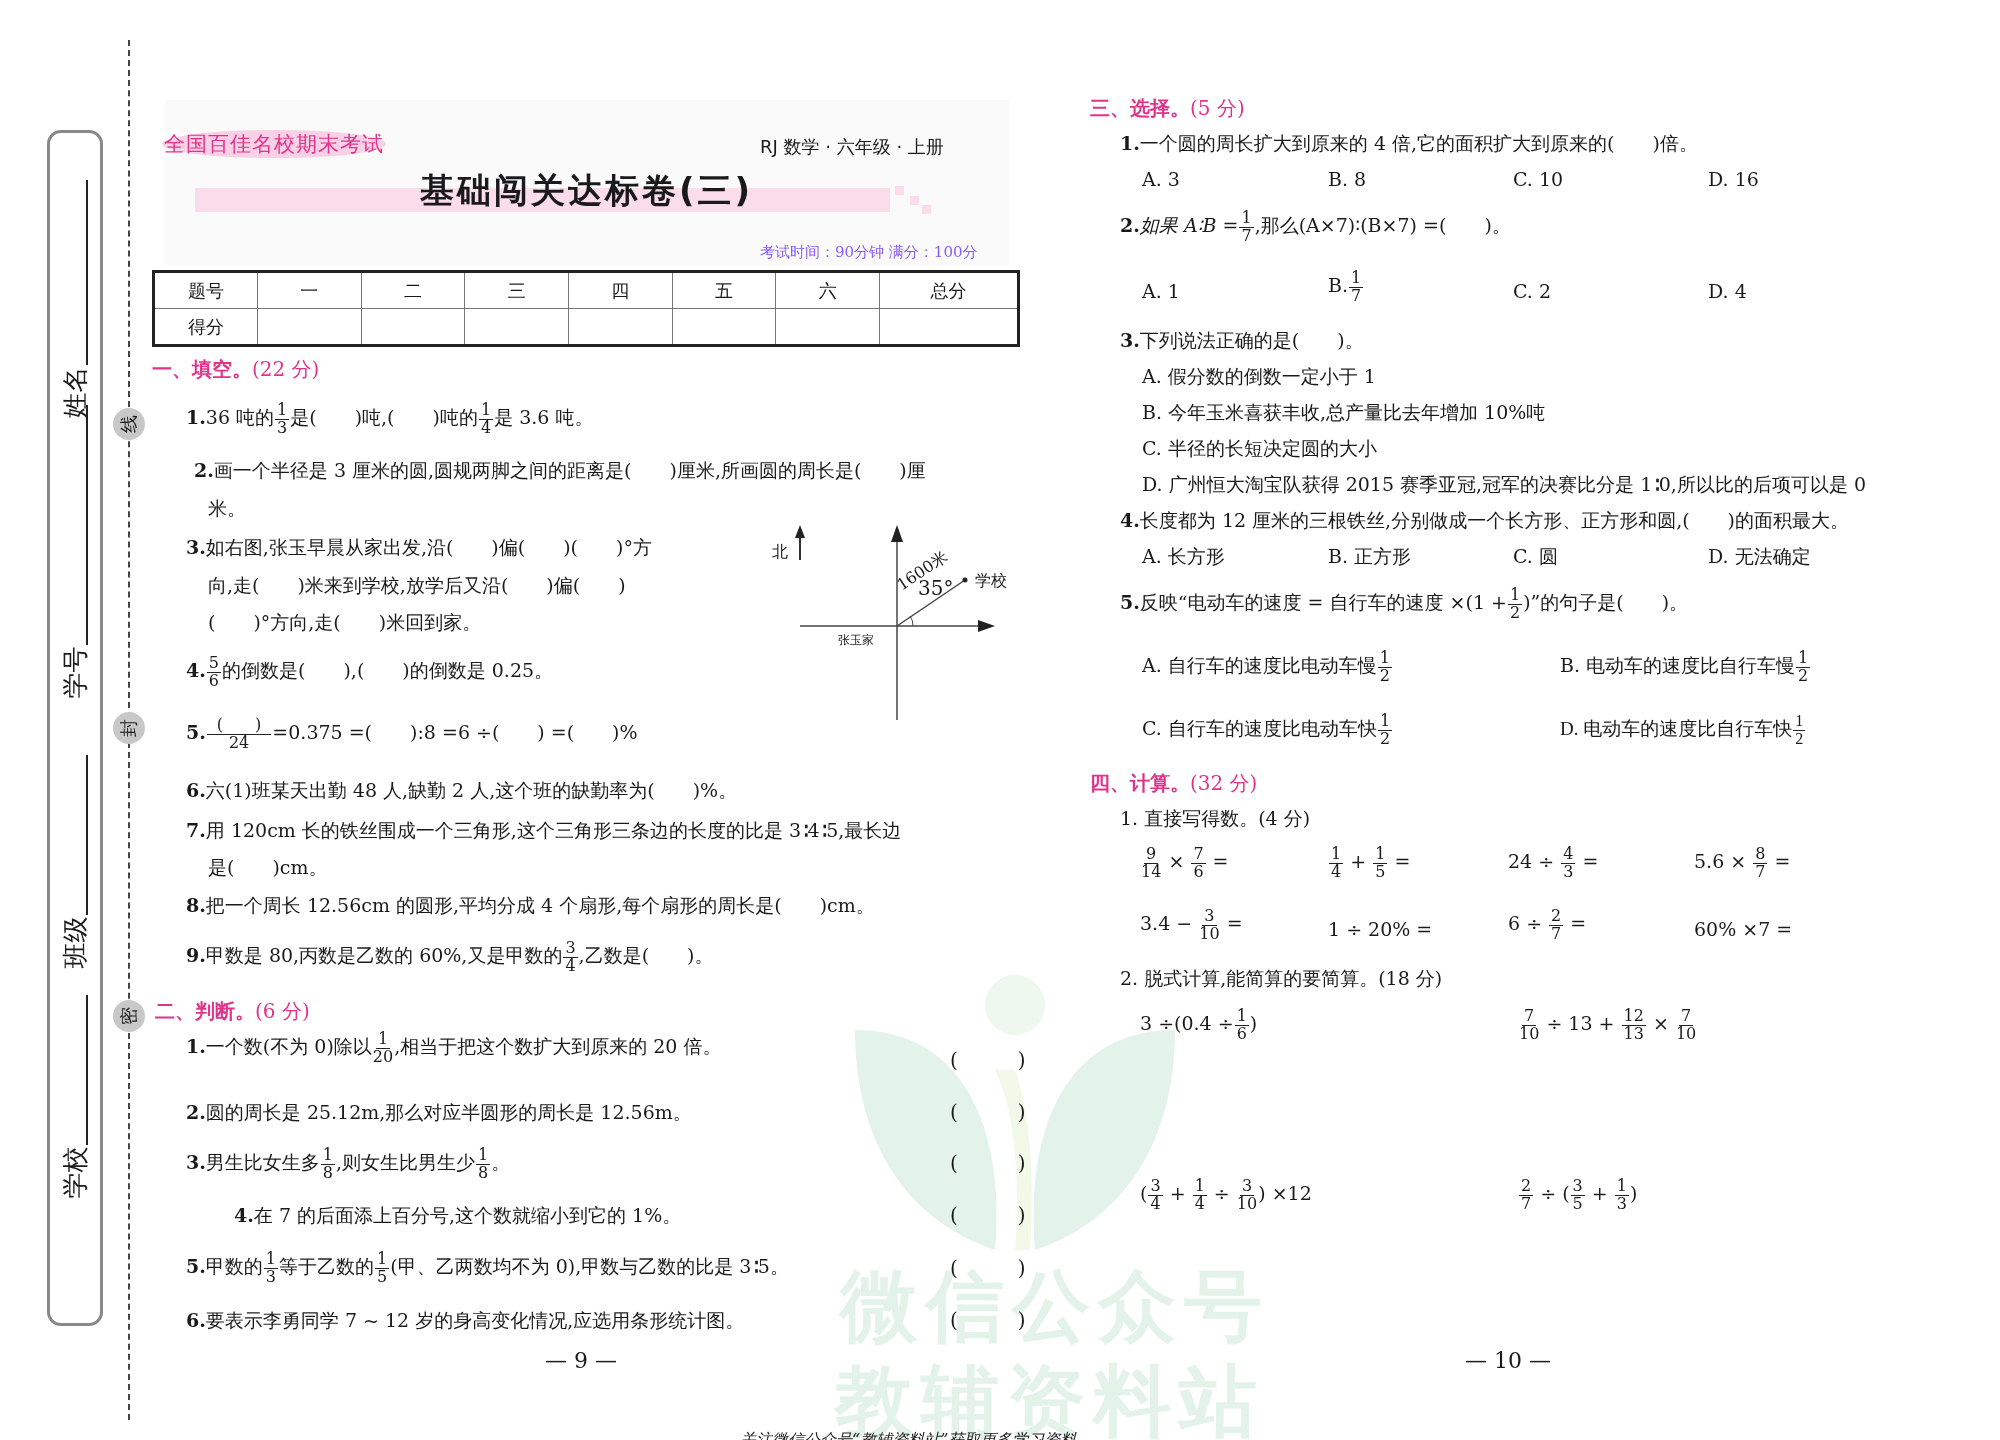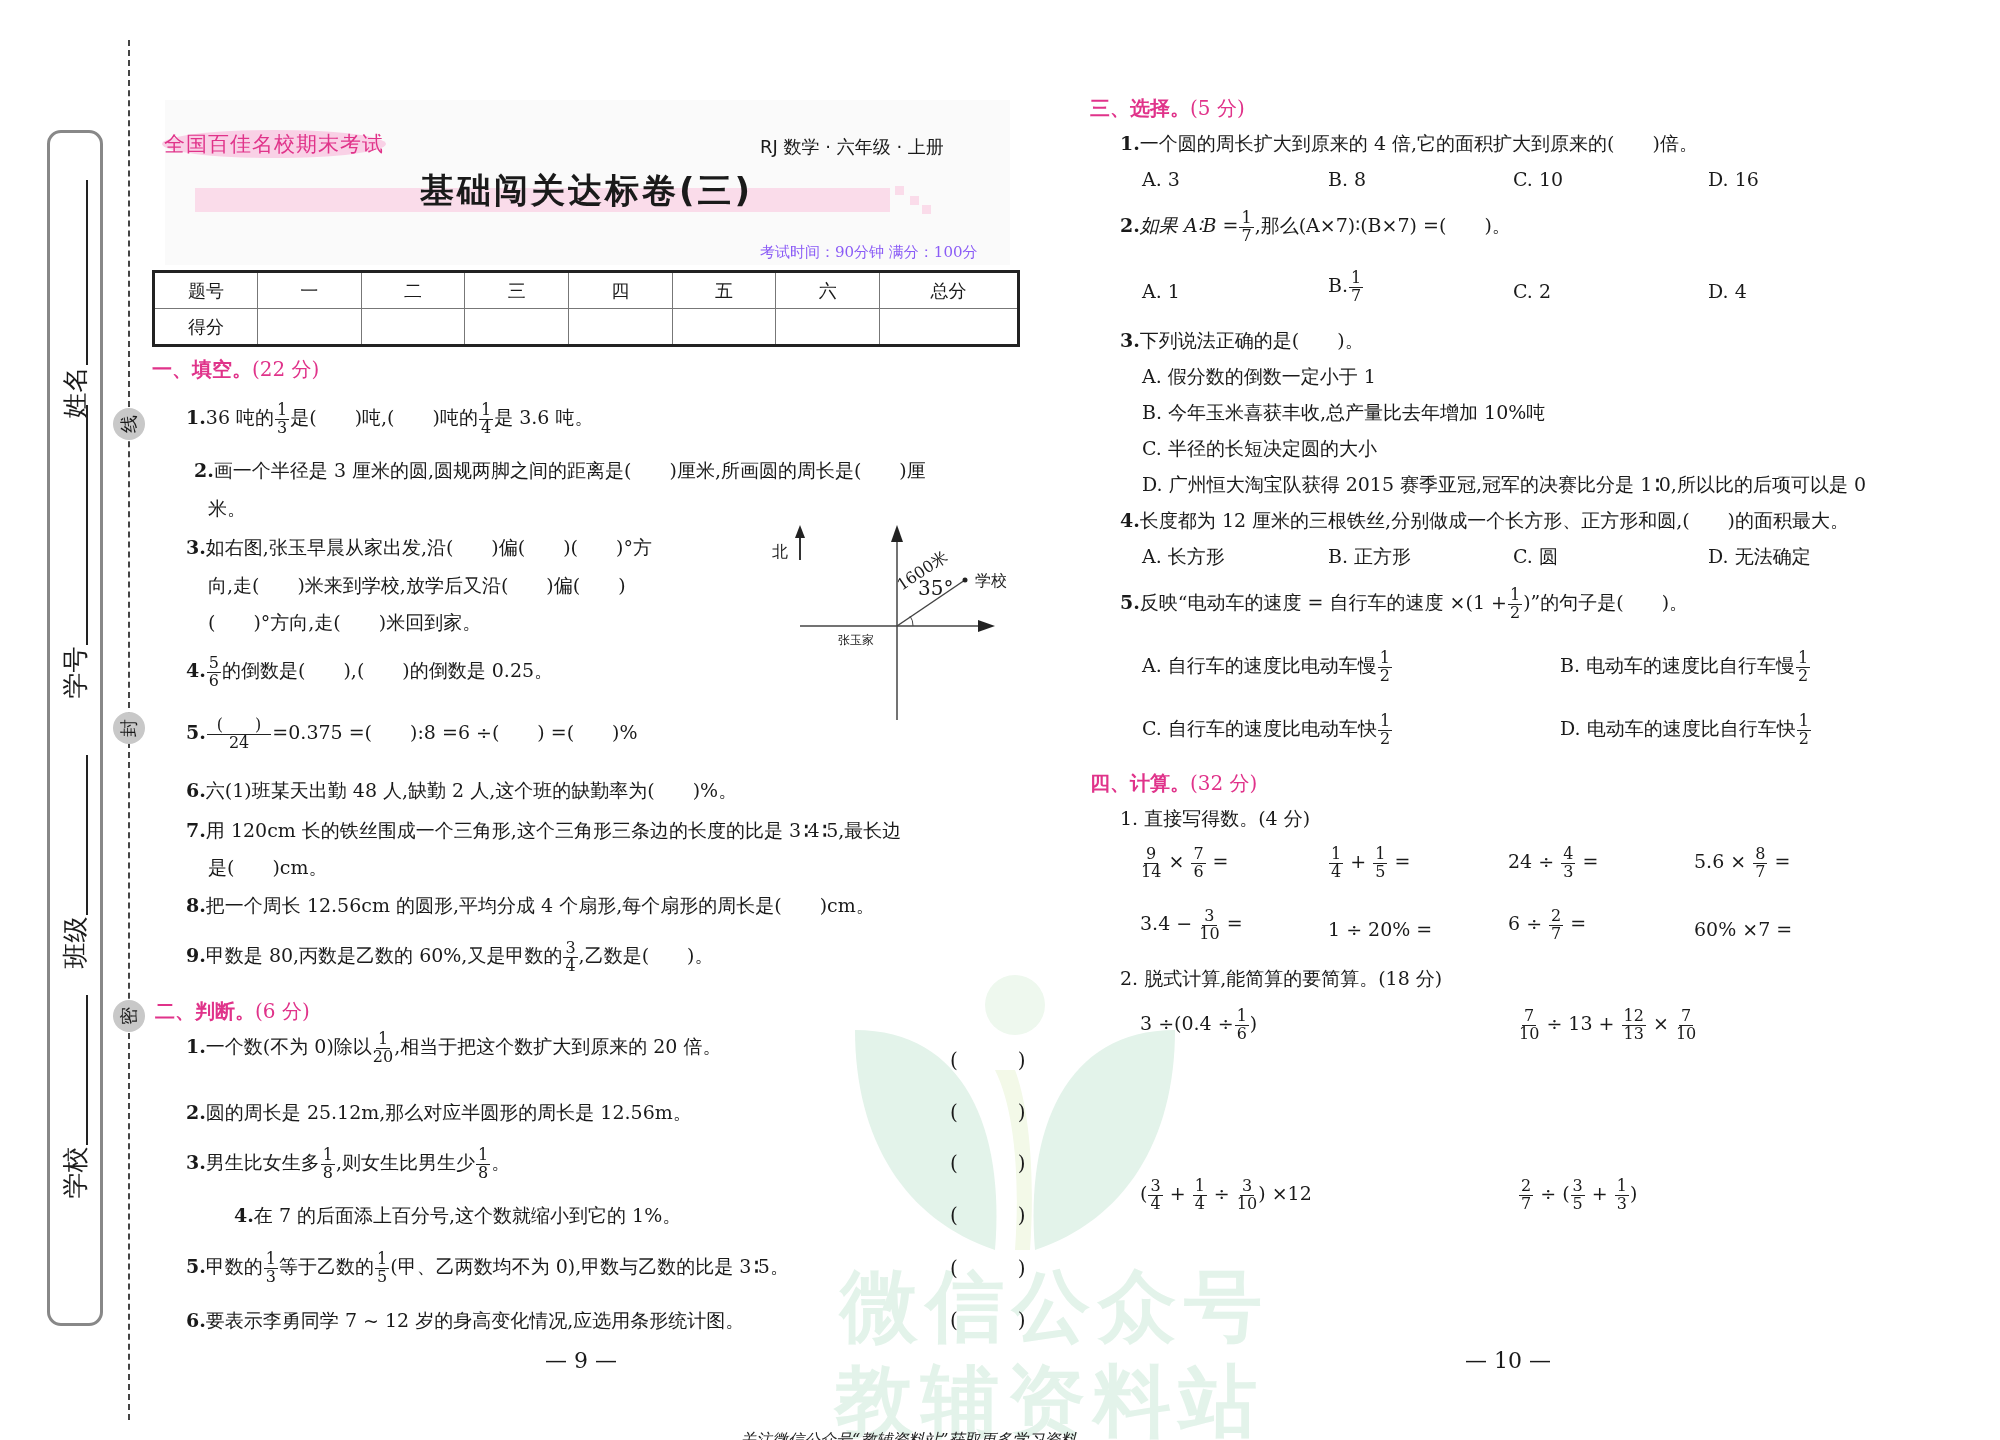--- a/index.html
+++ b/index.html
@@ -221,21 +221,21 @@
       <span>2</span>
     </span></div>
 <div class="q" style="left:1560px;top:650px;"><span>B. 电动车的速度比自行车慢</span><span class="frac">
       <span class="n">1</span>
       <span>2</span>
     </span></div>
 <div class="q" style="left:1142px;top:713px;"><span>C. 自行车的速度比电动车快</span><span class="frac">
       <span class="n">1</span>
       <span>2</span>
     </span></div>
-<div class="q" style="left:1560px;top:713px;"><span>D. 电动车的速度比自行车快</span><span class="frac">
+<div class="q" style="left:1560px;top:713px;font-family:Liberation Serif, serif;"><span>D. 电动车的速度比自行车快</span><span class="frac">
       <span class="n">1</span>
       <span>2</span>
     </span></div>
 
 <div class="sec" style="left:1090px;top:770px;"><span>四、计算。</span><span class="pts">(32 分)</span></div>
 <div class="q" style="left:1120px;top:806px;">1. 直接写得数。(4 分)</div>
 
 <div class="q" style="left:1140px;top:846px;"><span class="frac">
       <span class="n">9</span>
       <span>14</span>

